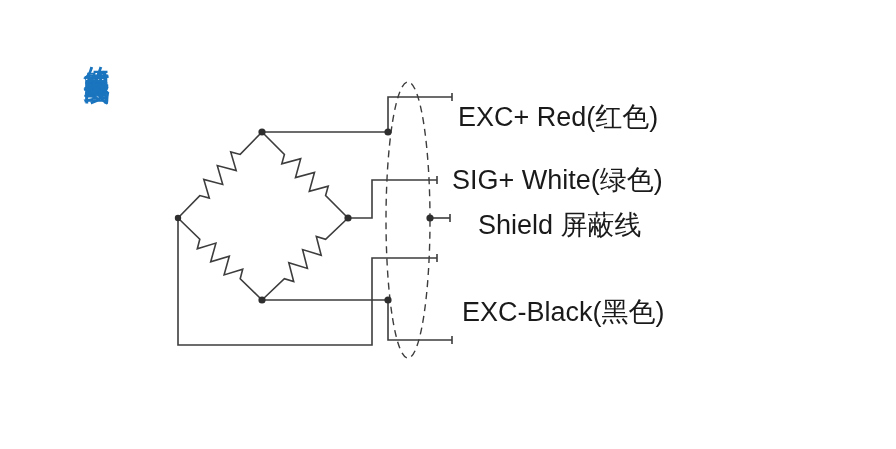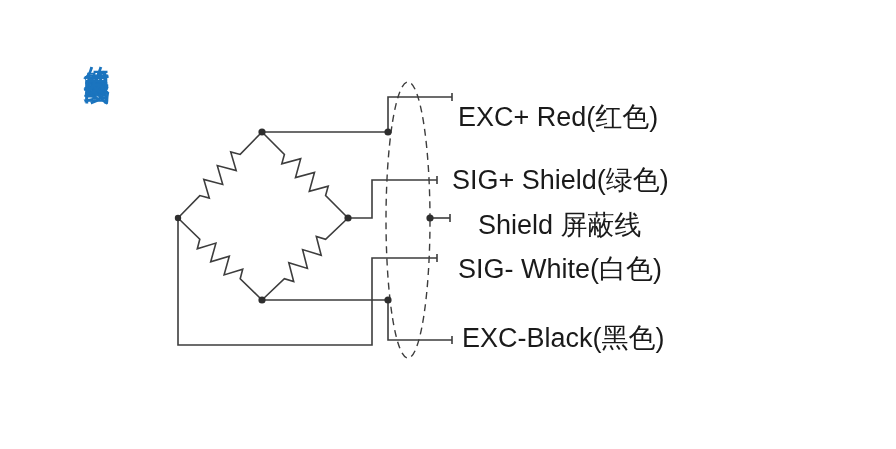--- a/index.html
+++ b/index.html
@@ -14,21 +14,21 @@
     letter-spacing:3px;line-height:1;
   }
   .circuit{position:absolute;left:0;top:0;}
   .wire-label{
     position:absolute;font-size:27px;color:#1a1a1a;white-space:nowrap;line-height:32px;
   }
   .lbl-exc-plus {left:458px;top:101px;}
   .lbl-sig-plus {left:452px;top:164px;}
   .lbl-shield   {left:478px;top:209px;text-align:right;}
   .lbl-sig-minus{left:458px;top:253px;}
-  .lbl-exc-minus{left:462px;top:322px;}
+  .lbl-exc-minus{left:462px;top:296px;}
 </style>
 </head>
 <body>
 
 <div class="stage">
 
   <div class="vtitle">传感器配线图</div>
 
   <svg class="circuit" width="896" height="449" viewBox="0 0 896 449">
 
@@ -56,18 +56,17 @@
       <circle cx="178" cy="218" r="3.2"></circle>
       <circle cx="348" cy="218" r="3.6"></circle>
       <circle cx="262" cy="300" r="3.6"></circle>
       <circle cx="388" cy="132" r="3.6"></circle>
       <circle cx="388" cy="300" r="3.6"></circle>
       <circle cx="430" cy="218" r="3.6"></circle>
     </g>
   </svg>
 
   <div class="wire-label lbl-exc-plus">EXC+ Red(红色)</div>
-  <div class="wire-label lbl-sig-plus">SIG+ Shield(绿色)</div>
+  <div class="wire-label lbl-sig-plus">SIG+ White(绿色)</div>
   <div class="wire-label lbl-shield">Shield 屏蔽线</div>
-  <div class="wire-label lbl-sig-minus">SIG- White(白色)</div>
   <div class="wire-label lbl-exc-minus">EXC-Black(黑色)</div>
 
 </div>
 
 </body></html>

